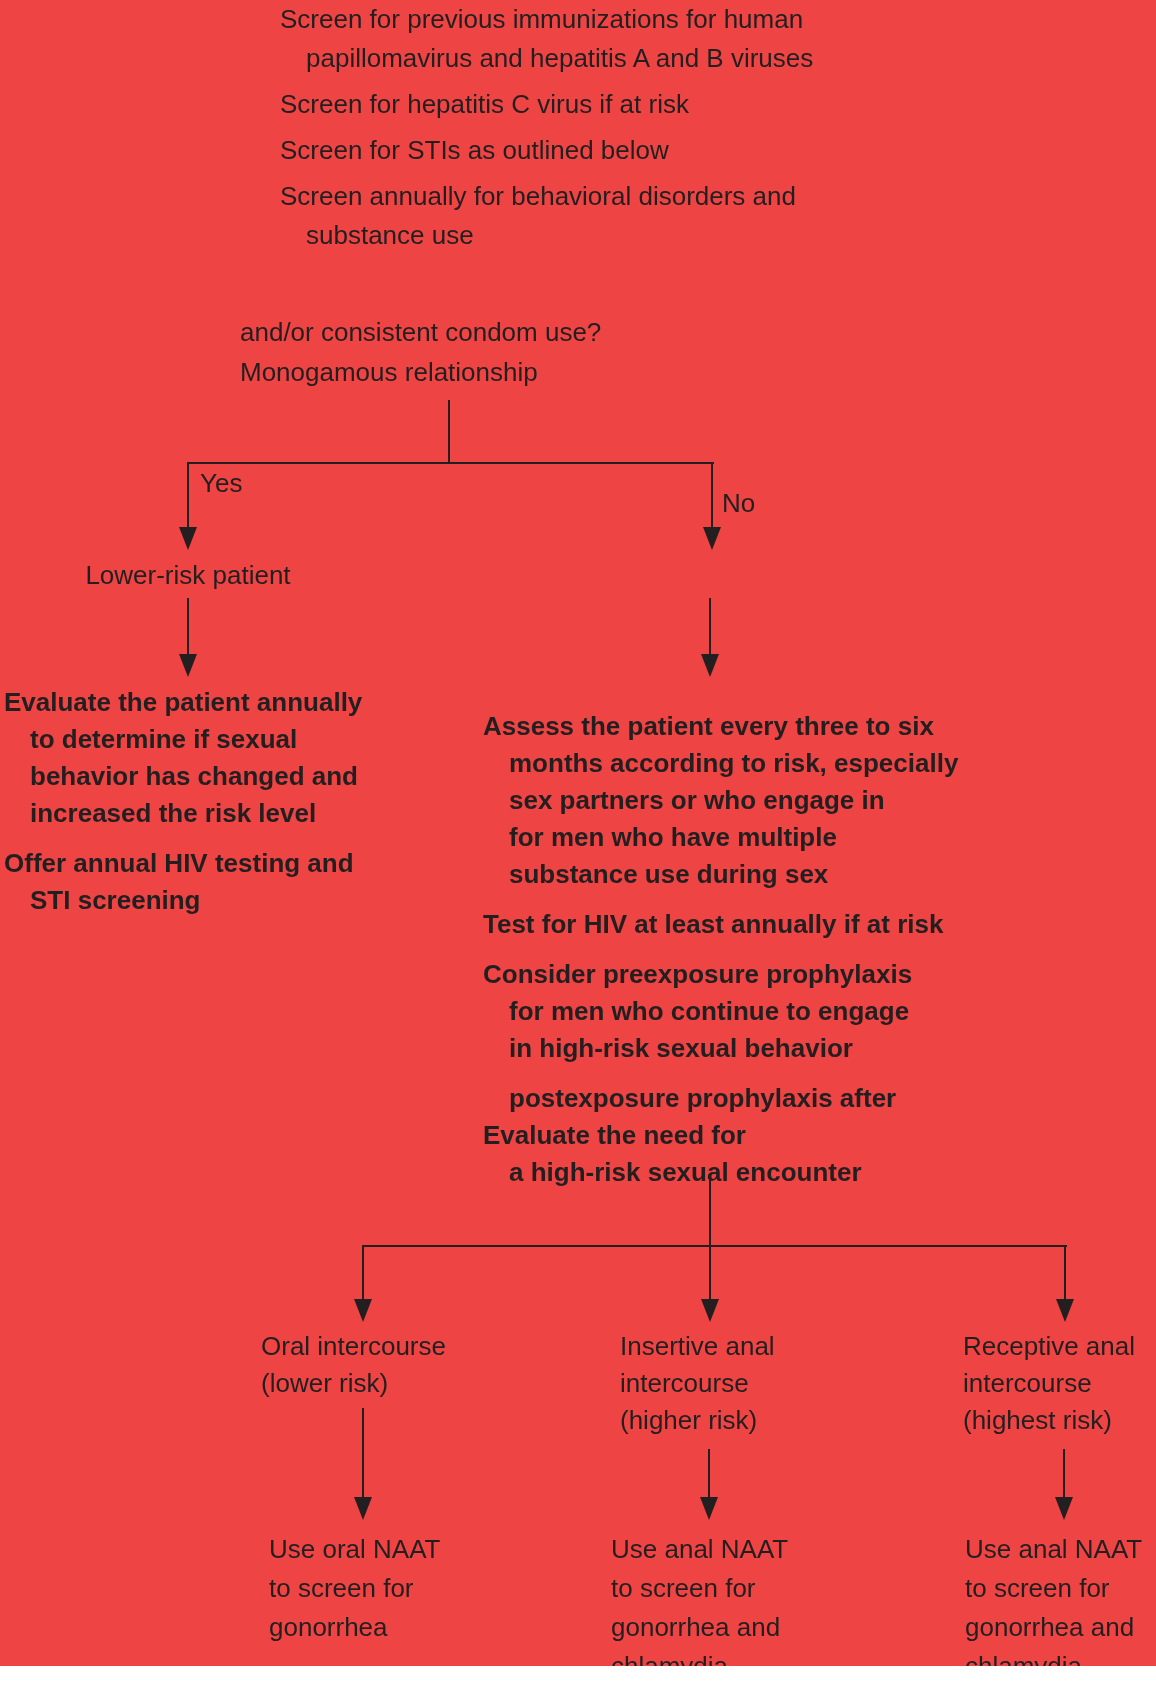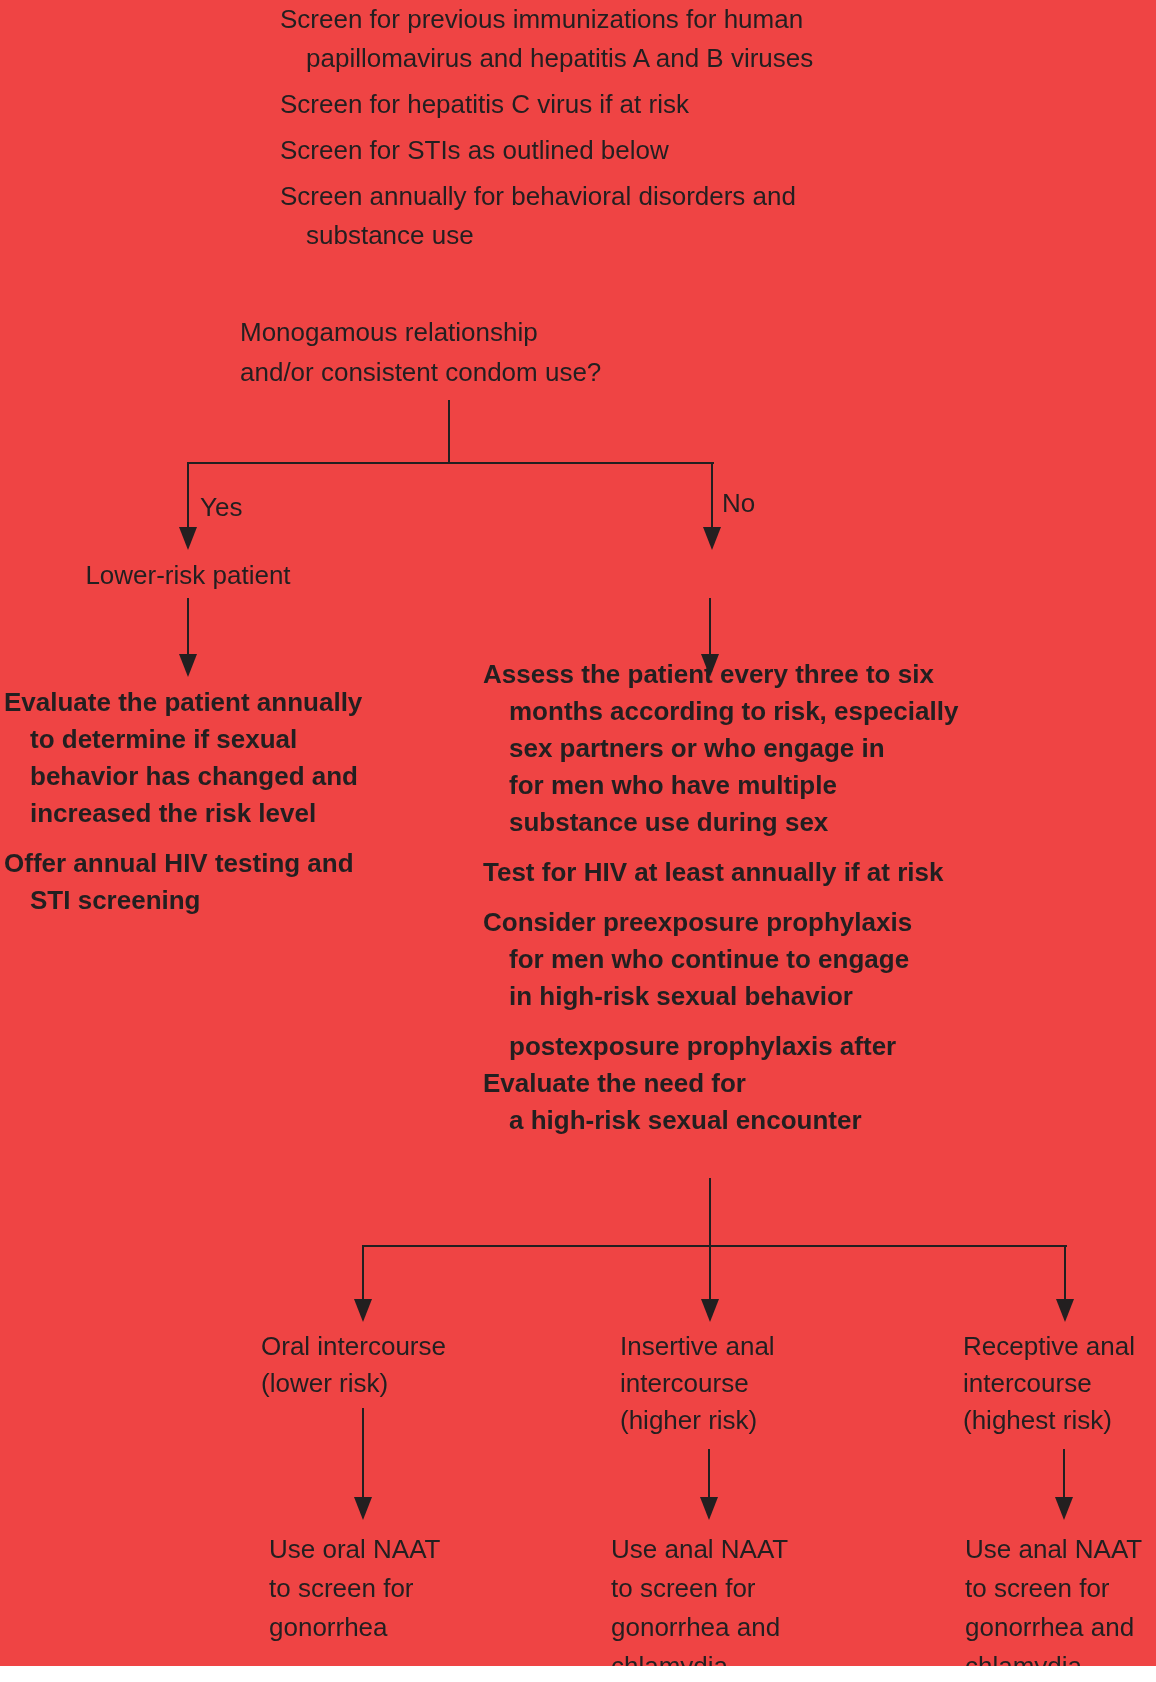--- a/index.html
+++ b/index.html
@@ -31,21 +31,21 @@
   .edge-label { line-height: 30px; }
 
   .node-label { width: 300px; text-align: center; line-height: 30px; top: 560px; }
   .node-lower { left: 38px; }
   .node-high  { left: 560px; }
 
   .col { width: 480px; }
   .col .p { margin-bottom: 13px; }
   .col .ln { line-height: 37px; white-space: nowrap; font-weight: bold; }
   .col-left  { left: 4px;   top: 684px; width: 400px; }
-  .col-right { left: 483px; top: 656px; }
+  .col-right { left: 483px; top: 708px; }
 
   .route { top: 1328px; }
   .route .ln { line-height: 37px; white-space: nowrap; }
   .route-0 { left: 261px; }
   .route-1 { left: 620px; }
   .route-2 { left: 963px; }
 
   .action { top: 1530px; }
   .action .ln { line-height: 39px; white-space: nowrap; }
   .action-0 { left: 269px; }
@@ -76,21 +76,21 @@
   .arrow-a-right { left: 703px;  top: 462px;  height: 88px; }
   .arrow-b-left  { left: 179px;  top: 598px;  height: 79px; }
   .arrow-b-right { left: 701px;  top: 598px;  height: 79px; }
   .arrow-c-left  { left: 354px;  top: 1245px; height: 77px; }
   .arrow-c-mid   { left: 701px;  top: 1245px; height: 77px; }
   .arrow-c-right { left: 1056px; top: 1245px; height: 77px; }
   .arrow-d-left  { left: 354px;  top: 1408px; height: 112px; }
   .arrow-d-mid   { left: 700px;  top: 1449px; height: 71px; }
   .arrow-d-right { left: 1055px; top: 1449px; height: 71px; }
 
-  .yes-label { left: 200px; top: 492px; }
+  .yes-label { left: 200px; top: 468px; }
   .no-label  { left: 722px; top: 488px; }
 </style>
 </head>
 <body>
 
 <div class="canvas">
 
   <div class="abs top-notes">
     <div class="note">
       <div class="ln">Screen for previous immunizations for human</div>
@@ -102,22 +102,22 @@
     <div class="note">
       <div class="ln">Screen for STIs as outlined below</div>
     </div>
     <div class="note">
       <div class="ln">Screen annually for behavioral disorders and</div>
       <div class="ln indent">substance use</div>
     </div>
   </div>
 
   <div class="abs question">
+    <div class="ln">and/or consistent condom use?</div>
     <div class="ln">Monogamous relationship</div>
-    <div class="ln">and/or consistent condom use?</div>
   </div>
 
   <div class="abs line q-drop"></div>
   <div class="abs line split-a"></div>
   <div class="abs arrow arrow-a-left">
       <div class="shaft"></div>
       <div class="head"></div>
     </div>
   <div class="abs arrow arrow-a-right">
       <div class="shaft"></div>

